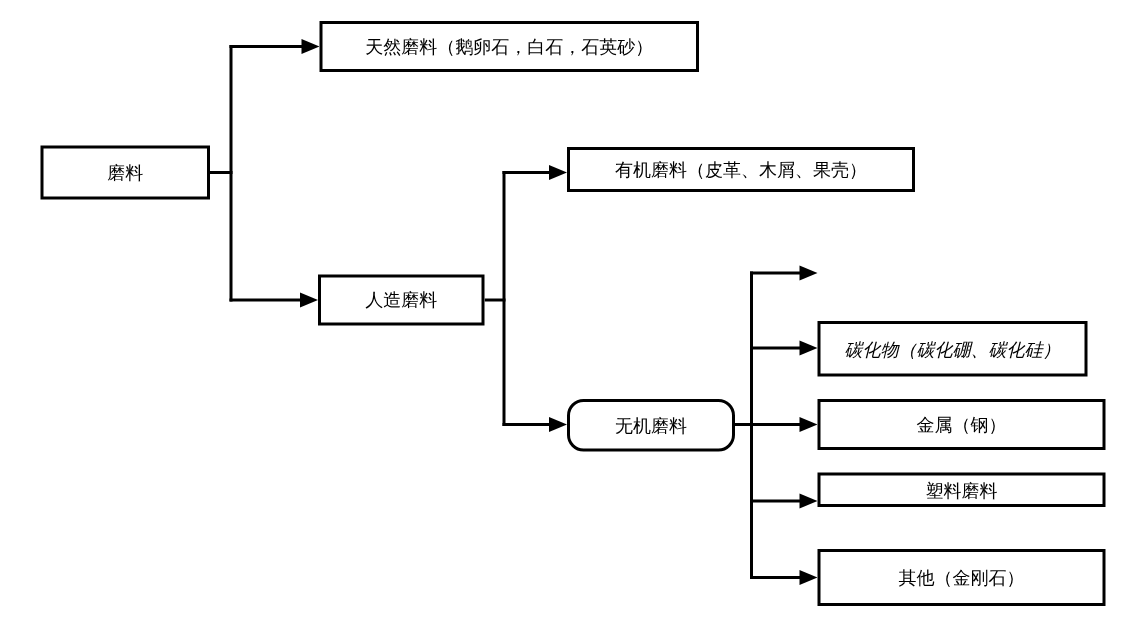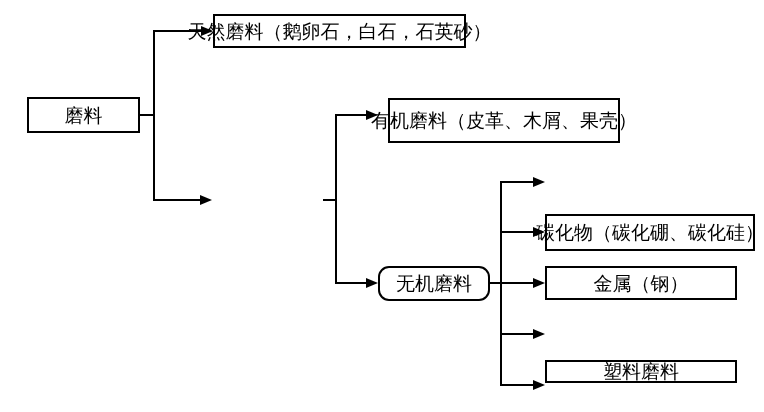--- a/index.html
+++ b/index.html
@@ -24,35 +24,35 @@
     height: 412px;
   }
   .node {
     position: absolute;
     box-sizing: border-box;
     border: 2px solid #000000;
     background: #ffffff;
     display: flex;
     align-items: center;
     justify-content: center;
-    font-size: 19px;
+    font-size: 12px;
     line-height: 1;
     white-space: nowrap;
     text-align: center;
   }
   
   #node-abrasive   { left: 27px;  top: 97px;  width: 113px; height: 36px; font-family: Liberation Serif, serif; }
   #node-natural    { left: 213px; top: 14px;  width: 253px; height: 34px; }
-  #node-organic    { left: 388px; top: 98px;  width: 232px; height: 45px; }
+  #node-organic    { left: 378px; top: 98px;  width: 232px; height: 30px; }
   #node-artificial { left: 212px; top: 183px; width: 111px; height: 34px; }
   #node-inorganic  { left: 378px; top: 266px; width: 112px; height: 35px; border-radius: 11px; }
   #node-oxide      { left: 545px; top: 164px; width: 192px; height: 36px; }
-  #node-carbide    { left: 545px; top: 214px; width: 210px; height: 37px; }
+  #node-carbide    { left: 545px; top: 214px; width: 180px; height: 37px; font-style: italic; }
   #node-metal      { left: 545px; top: 266px; width: 192px; height: 34px; }
-  #node-plastic    { left: 545px; top: 315px; width: 192px; height: 23px; margin-top: 45px; }
+  #node-plastic    { left: 545px; top: 315px; width: 192px; height: 23px; }
   #node-other      { left: 545px; top: 366px; width: 192px; height: 38px; }
 </style>
 </head>
 <body>
 
 <div id="canvas">
 
   <svg id="connectors" viewBox="0 0 764 412" xmlns="http://www.w3.org/2000/svg">
     <g stroke="#000000" stroke-width="2" fill="#000000">
 
@@ -95,32 +95,38 @@
   </div>
 
   <div class="node" id="node-natural">
     <span>天然磨料（鹅卵石，白石，石英砂）</span>
   </div>
 
   <div class="node" id="node-organic">
     <span>有机磨料（皮革、木屑、果壳）</span>
   </div>
 
+  <div class="node" id="node-artificial">
+    <span>人造磨料</span>
+  </div>
 
   <div class="node" id="node-inorganic">
     <span>无机磨料</span>
   </div>
 
 
   <div class="node" id="node-carbide">
     <span>碳化物（碳化硼、碳化硅）</span>
   </div>
 
   <div class="node" id="node-metal">
     <span>金属（钢）</span>
   </div>
 
   <div class="node" id="node-plastic">
     <span>塑料磨料</span>
   </div>
 
+  <div class="node" id="node-other">
+    <span>其他（金刚石）</span>
+  </div>
 
 </div>
 
 </body></html>

